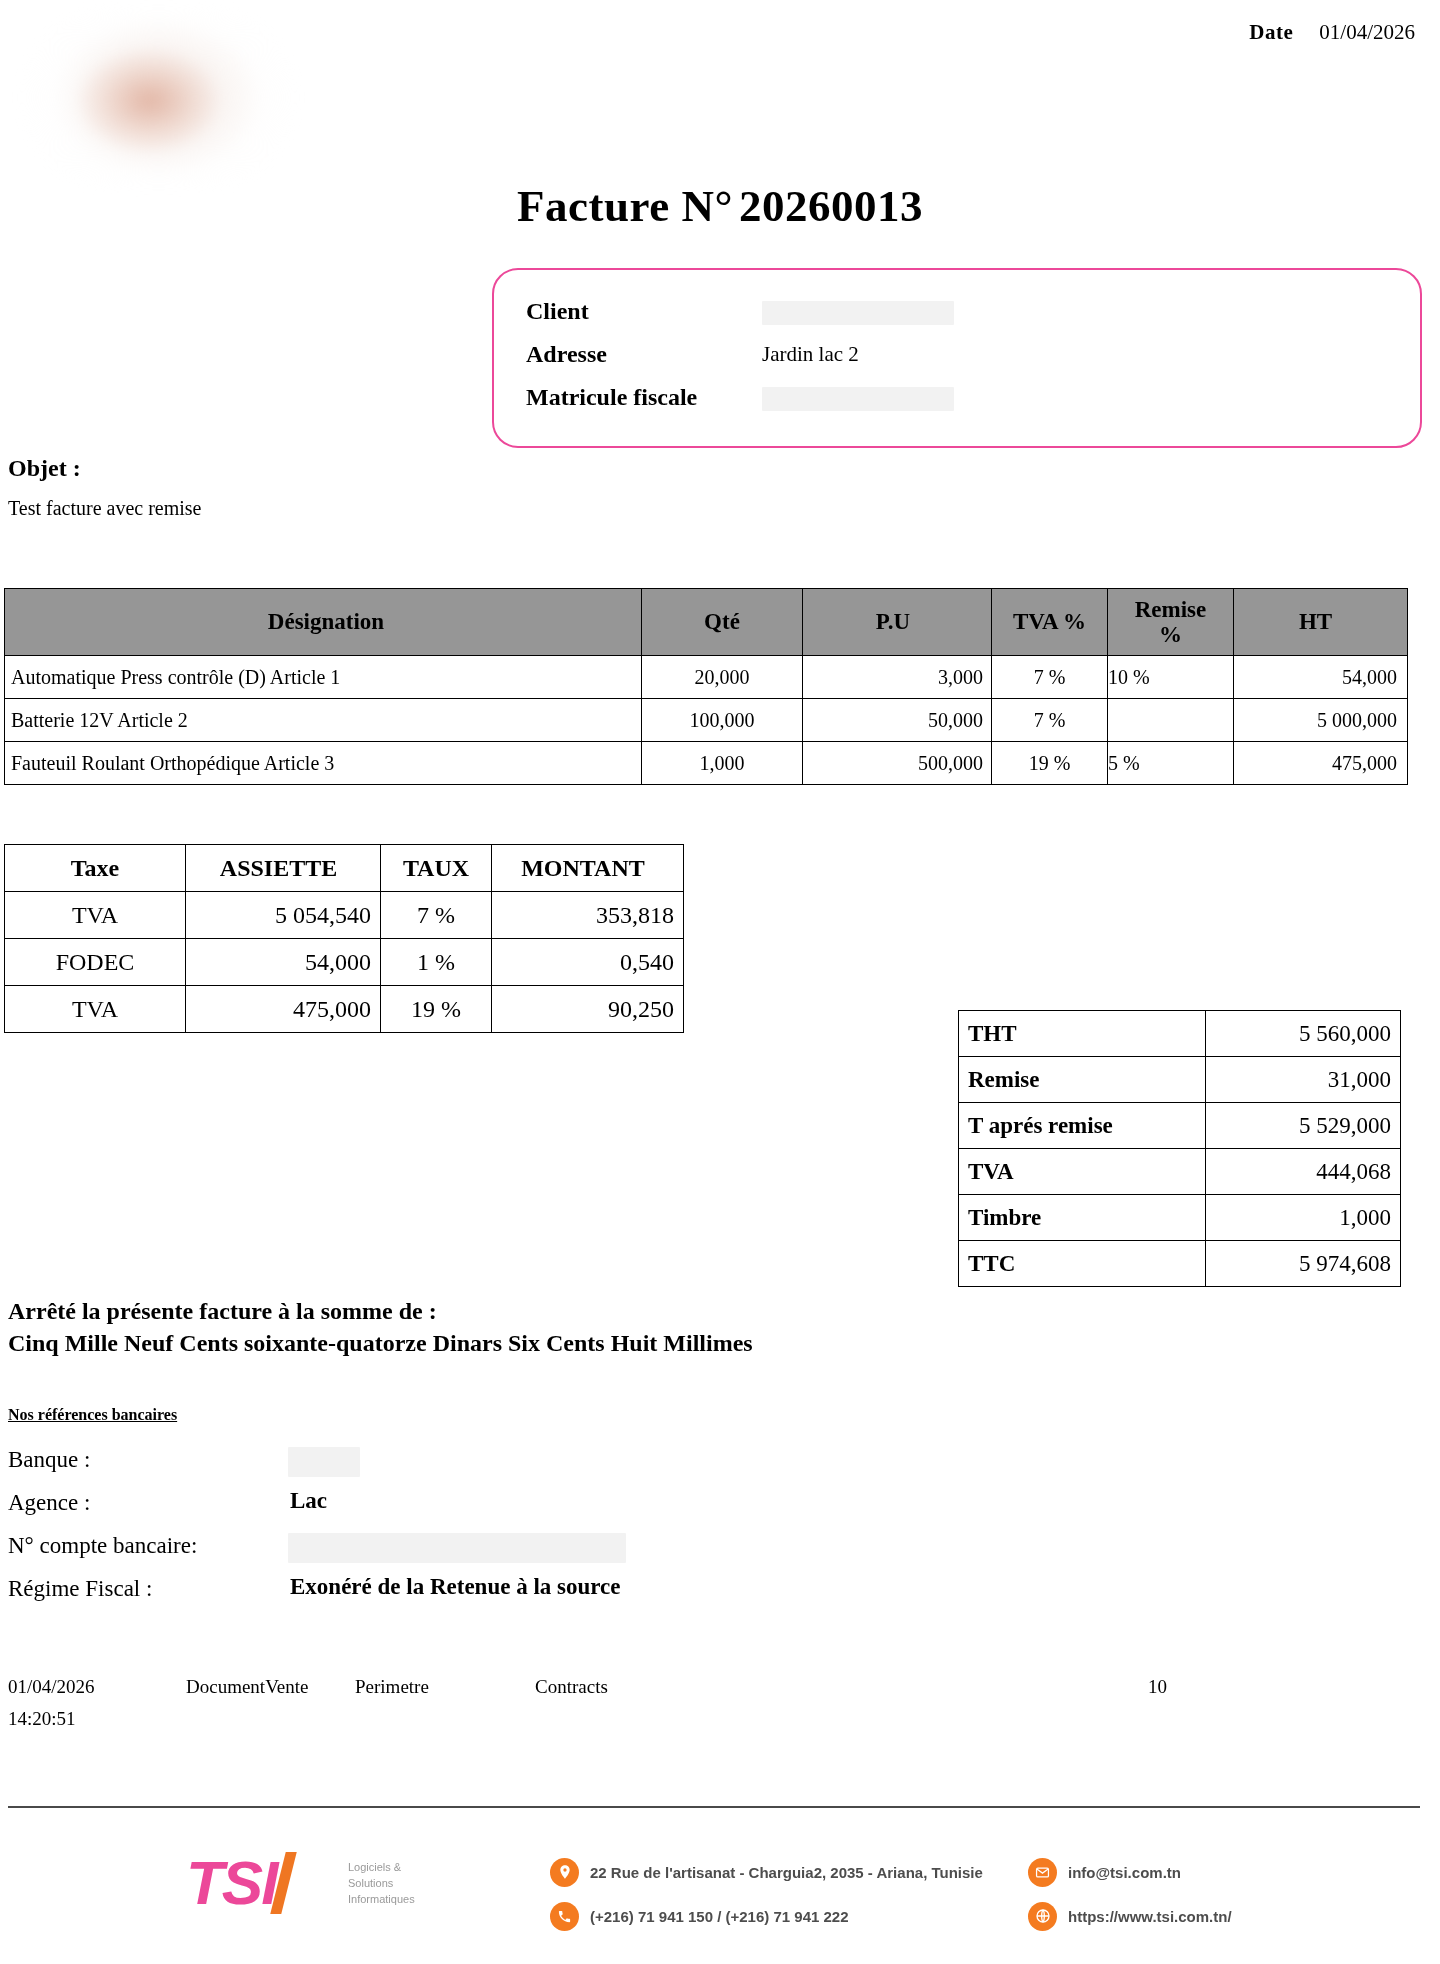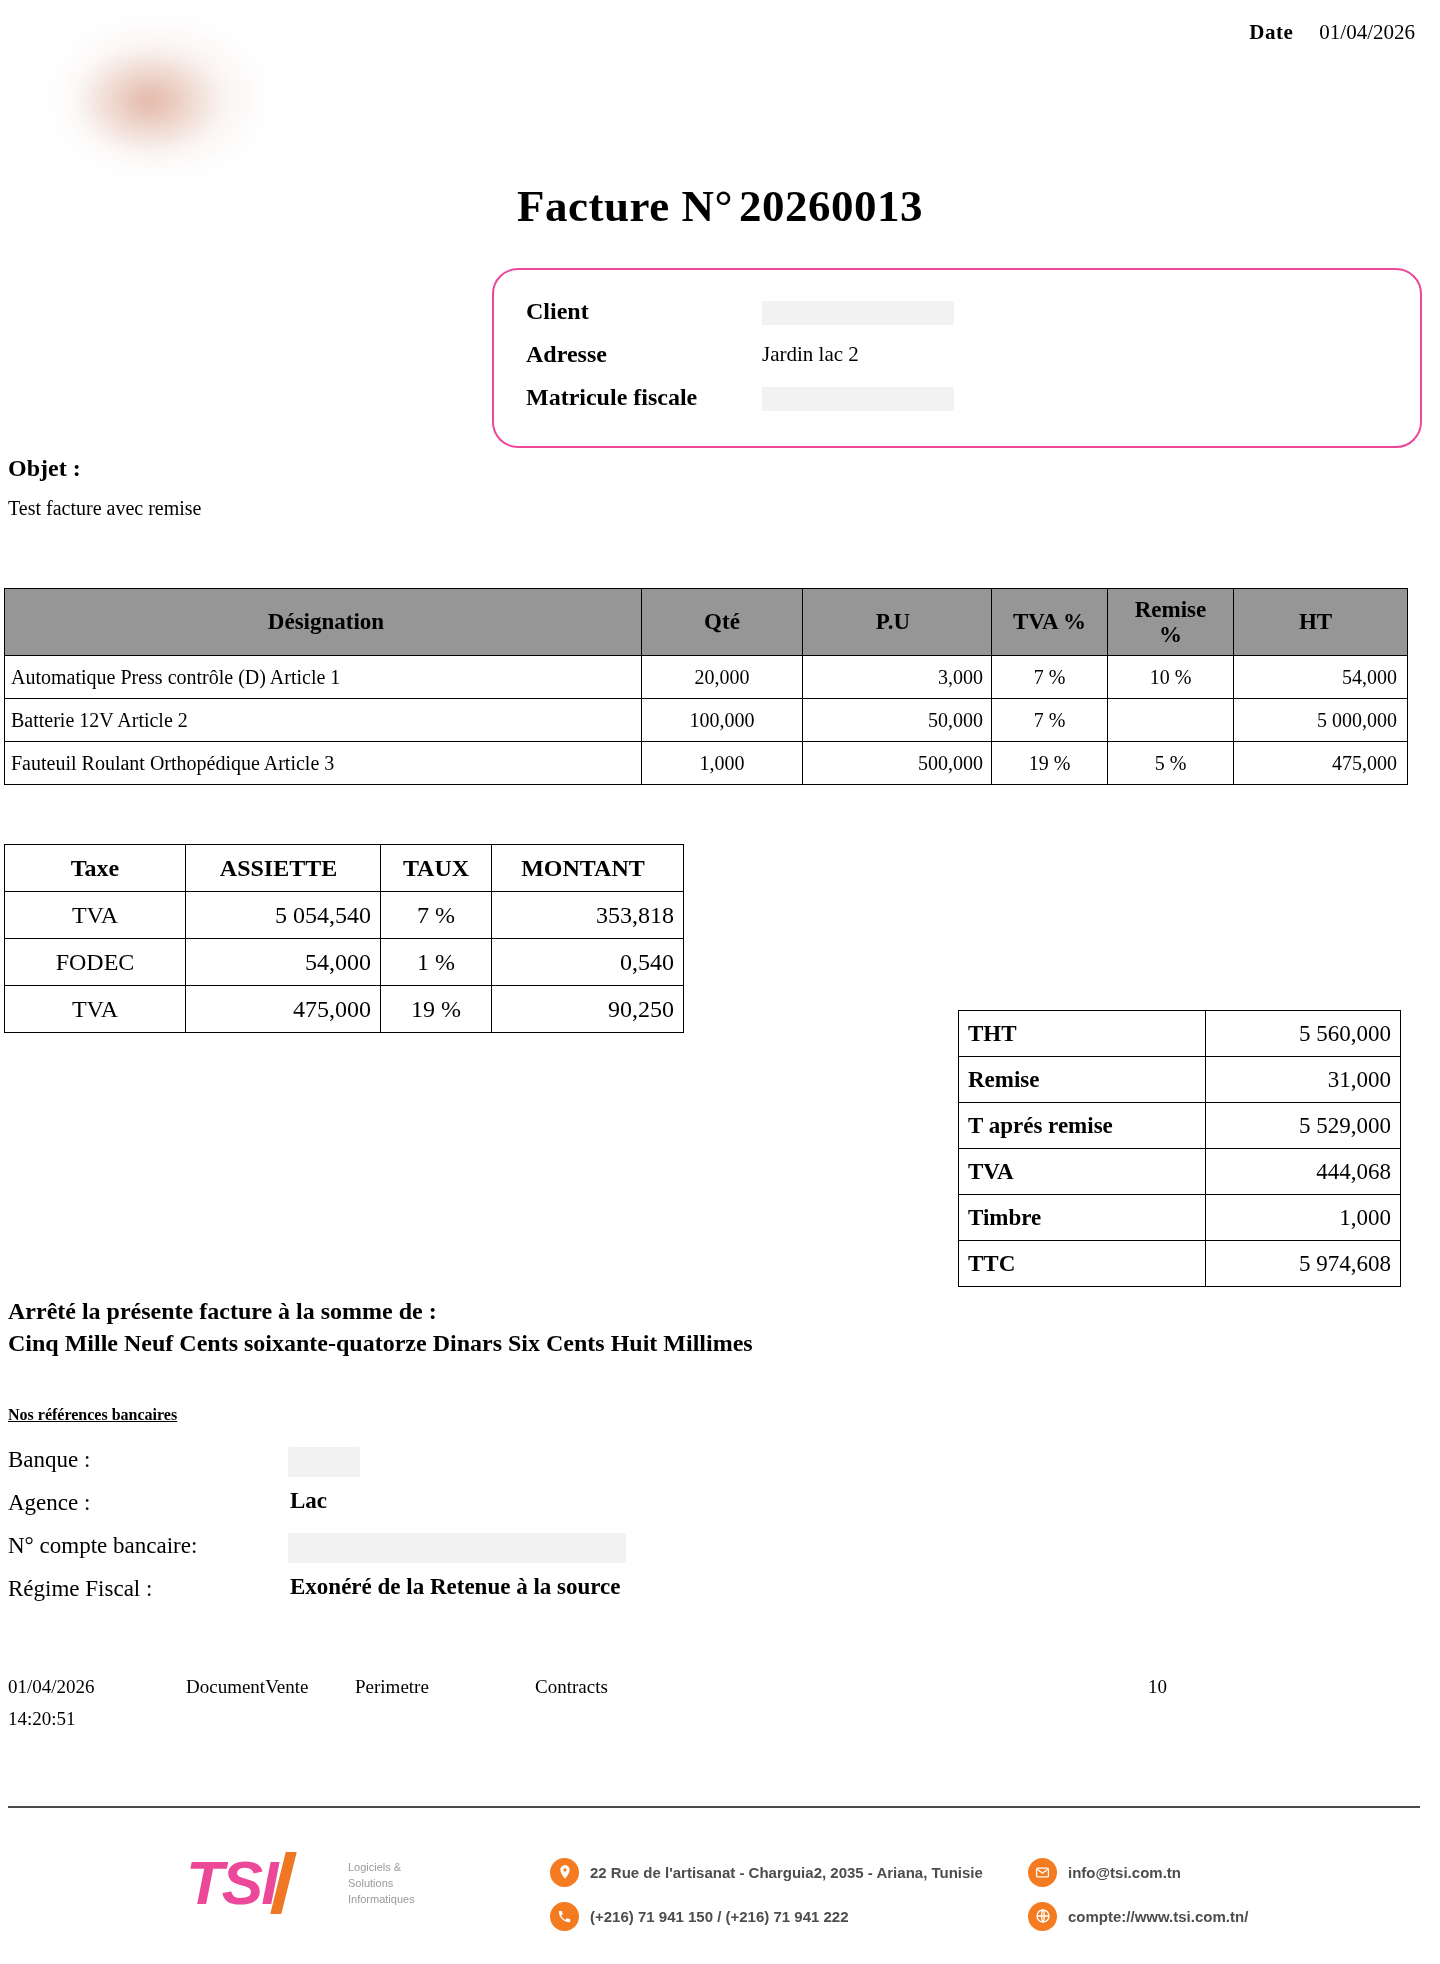--- a/index.html
+++ b/index.html
@@ -137,21 +137,21 @@
     line-height: 1.1;
   }
   .items-table tbody td {
     height: 42px;
     vertical-align: middle;
   }
   .c-desig { width: 630px; text-align: left; padding-left: 6px !important; }
   .c-qte   { width: 160px; text-align: center; }
   .c-pu    { width: 180px; text-align: right; padding-right: 8px !important; }
   .c-tva   { width: 115px; text-align: center; }
-  .c-rem   { width: 125px; text-align: center; }
+  .c-rem   { width: 125px; }
   .c-ht    { text-align: right; padding-right: 10px !important; }
 
   
   .tax-table {
     position: absolute;
     left: 4px;
     top: 844px;
     border-collapse: collapse;
     table-layout: fixed;
     width: 680px;
@@ -540,17 +540,17 @@
       </span>
       <span class="ctext">info@tsi.com.tn</span>
     </div>
     <div class="contact-item">
       <span class="cicon">
         <svg width="16" height="16" viewBox="0 0 24 24" fill="none" stroke="#ffffff" stroke-width="2">
           <circle cx="12" cy="12" r="9"></circle>
           <path d="M3 12h18M12 3c2.6 2.7 2.6 15.3 0 18M12 3c-2.6 2.7-2.6 15.3 0 18"></path>
         </svg>
       </span>
-      <span class="ctext">compte://www.tsi.com.tn/</span>
+      <span class="ctext">https://www.tsi.com.tn/</span>
     </div>
   </div>
 
 </div>
 
 </body></html>

